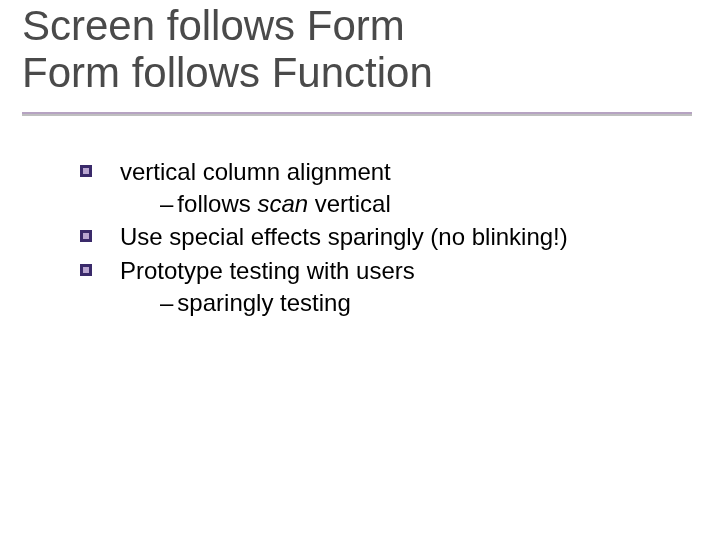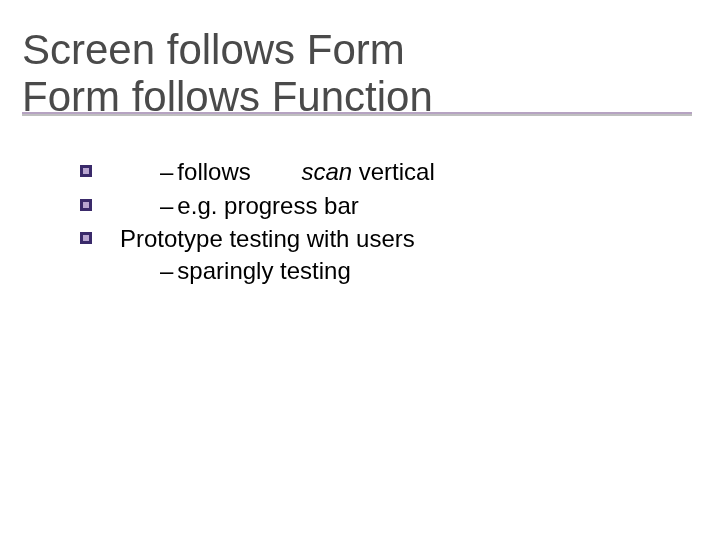--- a/index.html
+++ b/index.html
@@ -21,21 +21,20 @@
   .title {
     position: absolute;
     left: 22px;
     top: 2px;
     right: 30px;
     font-size: 42px;
     line-height: 1.12;
     font-weight: 400;
     color: #4a4a4a;
     letter-spacing: 0px;
-    margin-top: 24px;
   }
   .title .line2 {
     display: block;
   }
   .rule {
     position: absolute;
     left: 22px;
     right: 28px;
     top: 112px;
     height: 0;
@@ -74,55 +73,60 @@
     left: 3px; top: 3px;
     width: 6px; height: 6px;
     background: #b9a6d0;
   }
   .sub {
     padding-left: 40px;
   }
   .dash {
     padding-right: 4px;
   }
-  .ital { font-style: italic; margin-left: 44px; }
+  .ital { font-style: italic; }
 </style>
 </head>
 <body>
 
 <div class="slide">
 
   <div class="title">
     <span>Screen follows Form</span>
     <span class="line2">Form follows Function</span>
   </div>
 
   <div class="rule"></div>
 
   <div class="body">
 
     <div class="item">
       <span class="bullet">
           <span class="outer"></span>
           <span class="inner"></span>
         </span>
+      <span>vertical column alignment</span>
       <div class="sub">
         <span class="dash">–</span><span>follows </span><span class="ital">scan</span><span> vertical</span>
       </div>
     </div>
-
 
     <div class="item">
       <span class="bullet">
           <span class="outer"></span>
           <span class="inner"></span>
         </span>
-      <div class="sub">
-        <span class="dash">–</span><span>e.g. progress bar</span><span class="ital"></span><span></span>
-      </div>
+      <span>Use special effects sparingly (no blinking!)</span>
+    </div>
+
+    <div class="item">
+      <span class="bullet">
+          <span class="outer"></span>
+          <span class="inner"></span>
+        </span>
     </div>
 
     <div class="item">
       <span class="bullet">
           <span class="outer"></span>
           <span class="inner"></span>
         </span>
       <span>Prototype testing with users</span>
       <div class="sub">
         <span class="dash">–</span><span>sparingly testing</span><span class="ital"></span><span></span>

